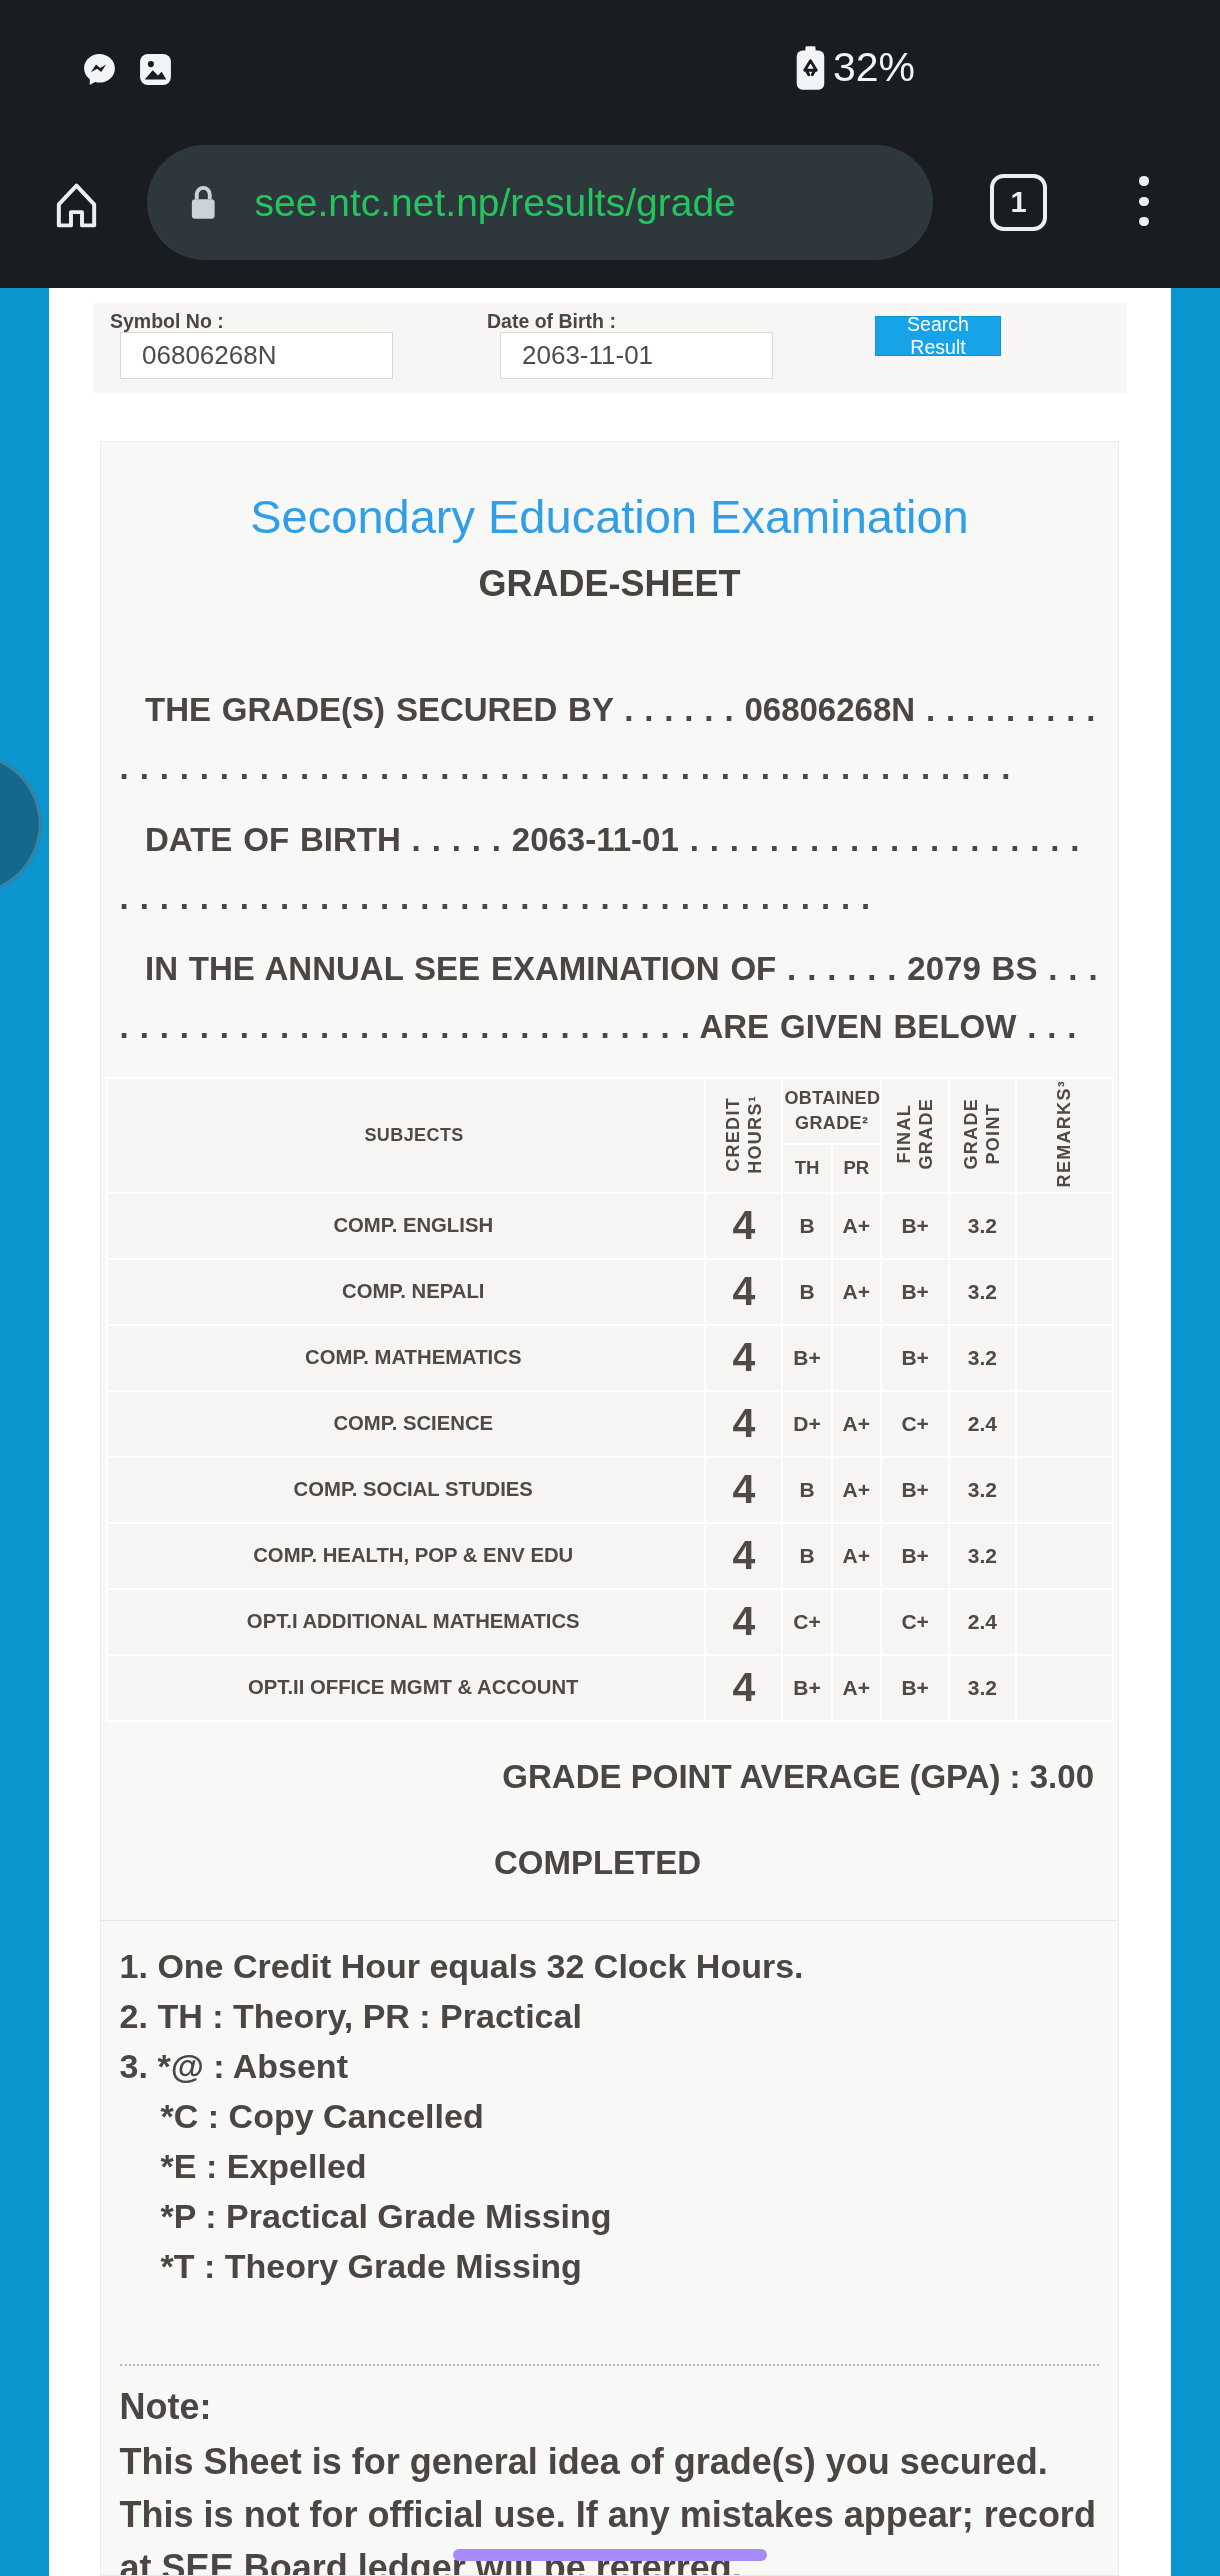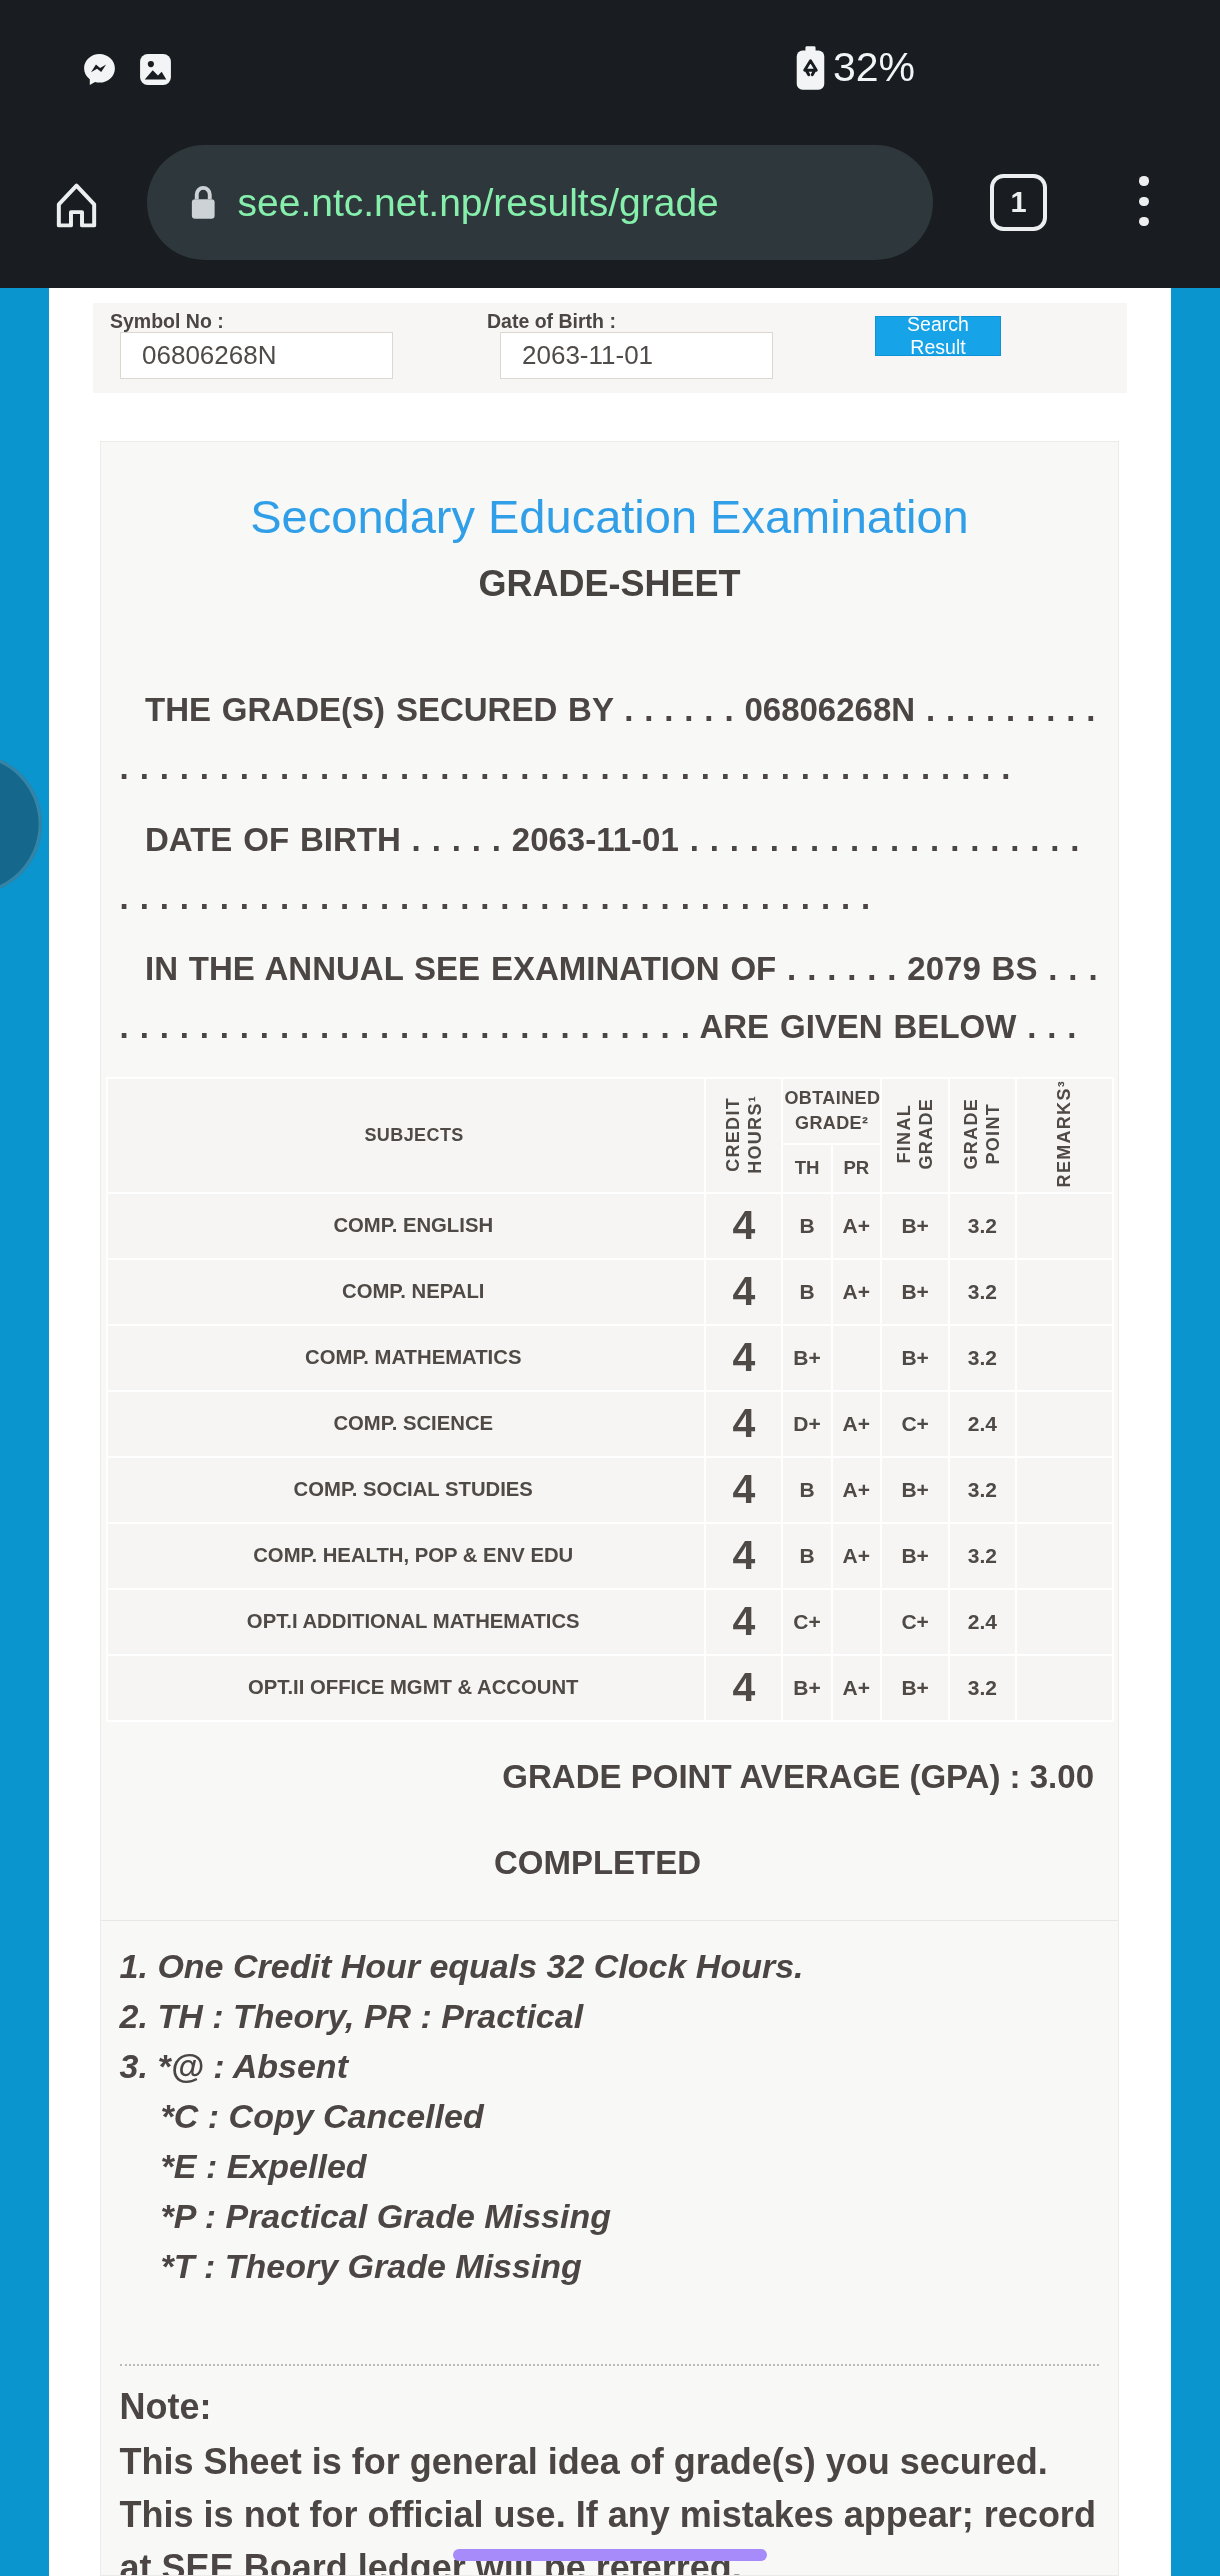--- a/index.html
+++ b/index.html
@@ -11,21 +11,21 @@
   
   .chrome{position:absolute;top:0;left:0;width:1220px;height:288px;background:#191d21;z-index:5;}
   .status-bar{position:absolute;top:0;left:0;right:0;height:127px;display:flex;align-items:center;}
   .status-left{position:absolute;left:81px;top:51px;display:flex;gap:18.6px;align-items:center;}
   .status-right{position:absolute;right:305px;top:44px;display:flex;align-items:center;gap:8px;}
   .status-pct{color:#f2f4f5;font-size:41px;letter-spacing:0;}
   .toolbar{position:absolute;top:142px;left:0;right:0;height:146px;}
   .home-btn{position:absolute;left:47px;top:17px;width:58px;height:93px;display:flex;align-items:center;justify-content:center;}
   .url-pill{position:absolute;left:147px;top:3.4px;width:786px;height:115px;background:#2e373b;border-radius:58px;display:flex;align-items:center;}
   .lock{margin-left:41px;flex:0 0 auto;}
-  .url-text{margin-left:19px;color:#86efac;font-size:39px;white-space:nowrap;overflow:hidden;font-weight:400;}
+  .url-text{margin-left:36px;color:#22c55e;font-size:39px;white-space:nowrap;overflow:hidden;font-weight:400;}
   .tab-btn{position:absolute;left:990px;top:32px;width:49px;height:49px;border:4.2px solid #eceef0;border-radius:13.6px;
     color:#eceef0;font-size:29px;font-weight:bold;display:flex;align-items:center;justify-content:center;}
   .kebab{position:absolute;left:1127px;top:25.4px;width:34px;height:68px;display:flex;flex-direction:column;align-items:center;justify-content:center;gap:11px;}
   .kebab i{width:9.3px;height:9.3px;border-radius:50%;background:#eceef0;display:block;}
   
   .page{position:absolute;top:288px;left:0;width:1220px;height:2288px;background:#fff;}
   .strip{position:absolute;top:0;bottom:0;width:49px;background:#0a95cf;}
   .strip.left{left:0;}
   .strip.right{right:0;}
   .handle{position:absolute;left:-100px;top:465px;width:142px;height:142px;border-radius:50%;
@@ -52,21 +52,21 @@
     font-size:18px;font-weight:bold;letter-spacing:1.3px;line-height:22px;}
   th.obtained{white-space:pre-line;font-size:18px;line-height:25.4px;letter-spacing:0.4px;height:53px;}
   th.sub{font-size:18.6px;height:39px;}
   td.subject{text-align:left;padding-left:15.3px;font-size:20.3px;font-weight:bold;}
   td.credit{font-size:41px;font-weight:bold;}
   td.grade{font-size:21px;font-weight:600;}
   tbody tr{height:64px;}
   
   .gpa-line{margin:34px 24px 0 0;text-align:right;font-size:33px;font-weight:bold;line-height:42px;}
   .completed{margin:44px 24px 0 0;text-align:center;font-size:33px;font-weight:bold;line-height:42px;}
-  .notes-section{margin:36px 0 0;border-top:1.7px solid #e9e7e4;padding:20.3px 18.6px 0;font-style:italic;}
+  .notes-section{margin:36px 0 0;border-top:1.7px solid #e9e7e4;padding:20.3px 18.6px 0;}
   .note-item{font-size:34px;font-weight:bold;line-height:50px;}
   .note-item.indent{padding-left:41px;}
   .dotted-divider{margin:73px 18.6px 0;border-top:2.5px dotted #bcbab7;height:0;}
   .note-heading{margin:17px 18.6px 0;font-size:36px;font-weight:bold;line-height:47px;}
   .note-body{margin:5.1px 18.6px 0;font-size:36px;font-weight:bold;line-height:53px;}
   .gesture-pill{position:absolute;left:453px;top:2549px;width:314px;height:12px;border-radius:6px;background:#a78bfa;z-index:7;}
   svg{display:block;}
 </style>
 </head>
 <body>

